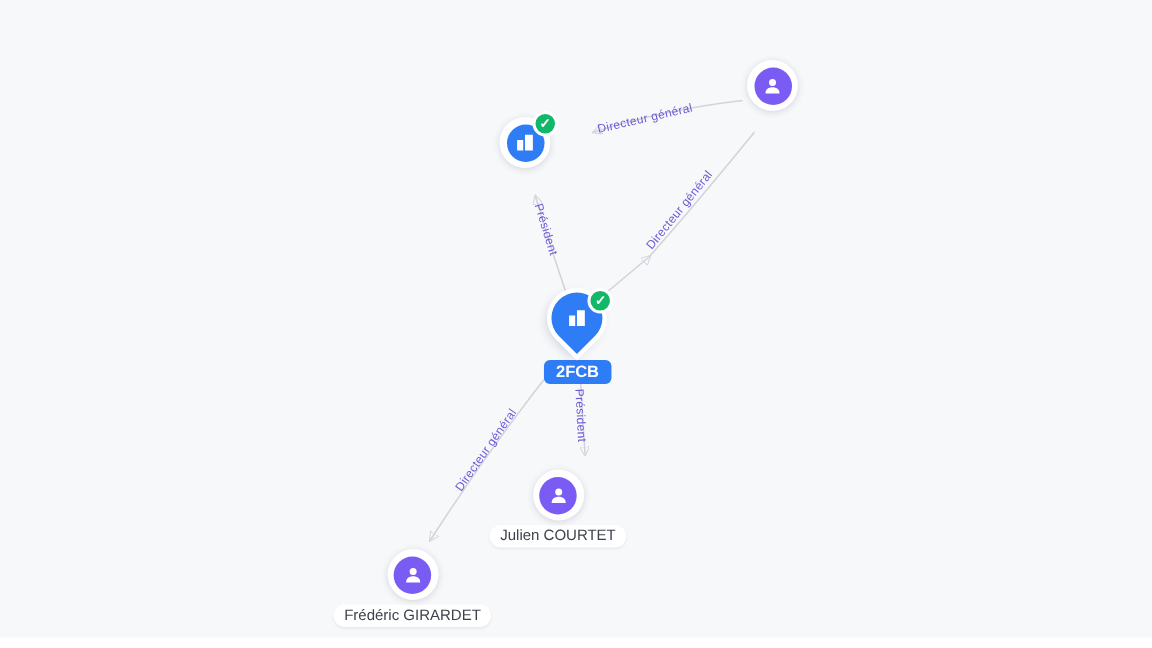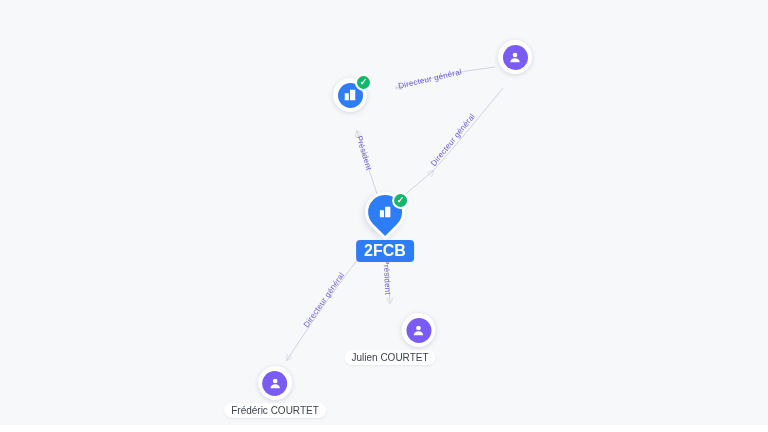--- a/index.html
+++ b/index.html
@@ -87,21 +87,21 @@
     transform: rotate(45deg);
     box-shadow: 0 0 0 3px #ffffff, 0 3px 8px rgba(20,40,90,0.25);
     display: flex; align-items: center; justify-content: center;
   }
   .pin-icon { transform: rotate(-45deg); display: flex; }
   .pin-check { top: -3px; right: -7px; }
   .center-label {
     margin-top: 11px;
     background: #2e7cf6;
     color: #ffffff;
-    font-size: 16px;
+    font-size: 11px;
     font-weight: bold;
     padding: 2px 8px;
     border-radius: 4px;
     white-space: nowrap;
   }
 
   .bottom-strip {
     position: absolute;
     left: 0; right: 0; bottom: 0;
     height: 7px;
@@ -147,42 +147,42 @@
     <div class="node-circle">
       <span class="icon-disc person">
         <svg viewBox="0 0 24 24" width="14" height="14" fill="#ffffff" aria-hidden="true">
           <circle cx="12" cy="8.5" r="4"></circle>
           <path d="M4 20.5c0-4.1 3.6-6.5 8-6.5s8 2.4 8 6.5V21H4v-.5z"></path>
         </svg>
       </span>
     </div>
   </div>
 
-  <div class="node" style="left:390px; top:313px;align-items:flex-end;">
+  <div class="node" style="left:372px; top:313px;">
     <div class="node-circle">
       <span class="icon-disc person">
         <svg viewBox="0 0 24 24" width="14" height="14" fill="#ffffff" aria-hidden="true">
           <circle cx="12" cy="8.5" r="4"></circle>
           <path d="M4 20.5c0-4.1 3.6-6.5 8-6.5s8 2.4 8 6.5V21H4v-.5z"></path>
         </svg>
       </span>
     </div>
     <span class="node-label">Julien COURTET</span>
   </div>
 
   <div class="node" style="left:275px; top:366px;">
     <div class="node-circle">
       <span class="icon-disc person">
         <svg viewBox="0 0 24 24" width="14" height="14" fill="#ffffff" aria-hidden="true">
           <circle cx="12" cy="8.5" r="4"></circle>
           <path d="M4 20.5c0-4.1 3.6-6.5 8-6.5s8 2.4 8 6.5V21H4v-.5z"></path>
         </svg>
       </span>
     </div>
-    <span class="node-label">Frédéric COURTET</span>
+    <span class="node-label">Frédéric GIRARDET</span>
   </div>
 
   <div class="center-node" style="left:385px; top:195px;">
     <div class="pin-wrap">
       <div class="pin">
         <span class="pin-icon">
           <svg viewBox="0 0 24 24" width="14" height="14" fill="#ffffff" aria-hidden="true">
             <path d="M3 21V9h7v12H3zm9 0V3h9v18h-9z"></path>
           </svg>
         </span>

